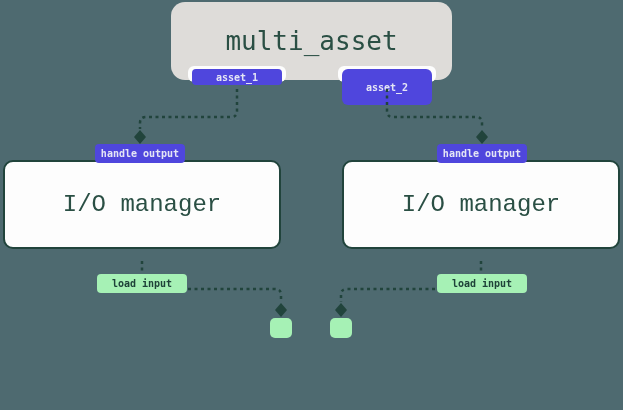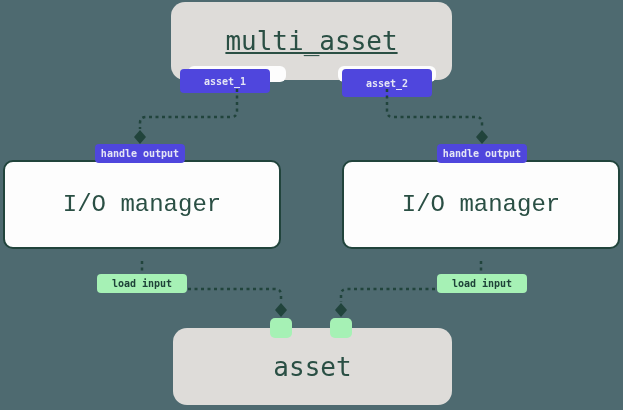--- a/index.html
+++ b/index.html
@@ -41,31 +41,31 @@
   }
   svg.edges{position:absolute;left:0;top:0;width:623px;height:410px;pointer-events:none;}
   svg.edges path{fill:none;stroke:var(--line,#21443c);stroke-width:2.5;stroke-dasharray:3 3.5;}
   svg.edges polygon{fill:var(--line,#21443c);stroke:none;}
 </style>
 </head>
 <body>
 
 <div class="canvas">
 
-  <div class="node node-gray" style="left:171px;top:2px;width:281px;height:78px;text-decoration:underline;">
+  <div class="node node-gray" style="left:171px;top:2px;width:281px;height:78px;">
     <span class="node-label">multi_asset</span>
   </div>
 
   <div class="tab-backing" style="left:188px;top:66px;width:98px;height:16px;"></div>
   <div class="tab-backing" style="left:338px;top:66px;width:98px;height:16px;"></div>
 
-  <div class="badge badge-purple" style="left:180px;top:69px;width:90px;height:24px;">
+  <div class="badge badge-purple" style="left:192px;top:69px;width:90px;height:16px;">
     <span>asset_1</span>
   </div>
-  <div class="badge badge-purple" style="left:342px;top:69px;width:90px;height:28px;">
+  <div class="badge badge-purple" style="left:342px;top:69px;width:90px;height:36px;border-radius:6px;">
     <span>asset_2</span>
   </div>
 
   <svg class="edges">
     <path d="M237 89 L237 111 Q237 117 231 117 L146 117 Q140 117 140 123 L140 129"></path>
     <polygon points="140,130 146,137 140,144 134,137"></polygon>
 
     <path d="M387 89 L387 111 Q387 117 393 117 L476 117 Q482 117 482 123 L482 129"></path>
     <polygon points="482,130 488,137 482,144 476,137"></polygon>
 
@@ -89,19 +89,16 @@
   <div class="node node-white" style="left:342px;top:160px;width:278px;height:89px;">
     <span class="node-label io-label">I/O manager</span>
   </div>
   <div class="badge badge-purple" style="left:437px;top:144px;width:90px;height:19px;">
     <span>handle output</span>
   </div>
   <div class="badge badge-green" style="left:437px;top:242px;width:90px;height:19px;">
     <span>load input</span>
   </div>
 
-  <div class="node node-gray" style="left:173px;top:328px;width:279px;height:77px;">
-    <span class="node-label">asset</span>
-  </div>
   <div class="port" style="left:270px;top:318px;"></div>
   <div class="port" style="left:330px;top:318px;"></div>
 
 </div>
 
 </body></html>

